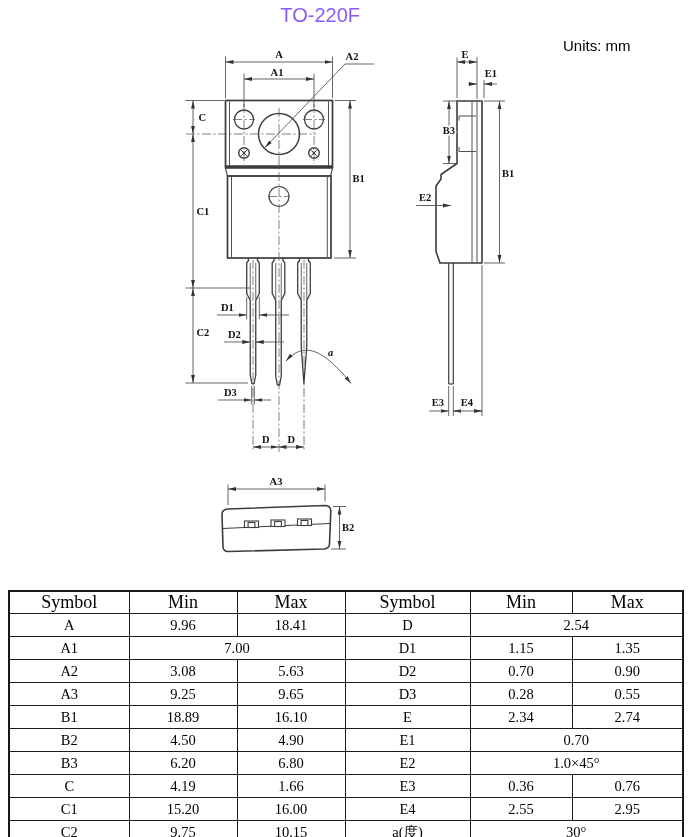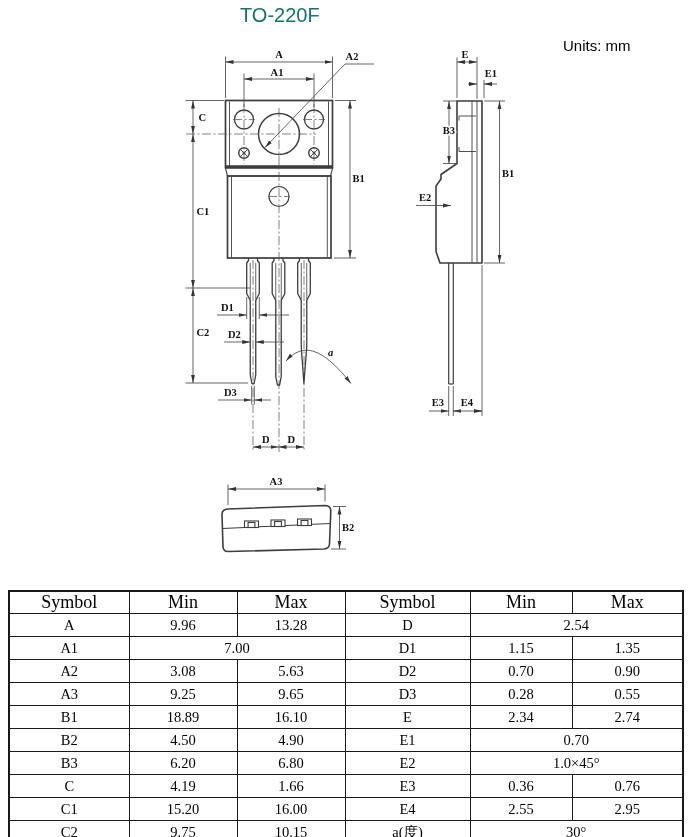--- a/index.html
+++ b/index.html
@@ -5,21 +5,21 @@
   html,body { margin:0; padding:0; }
   body {
     width:690px; height:837px;
     background:#ffffff;
     position:relative;
     font-family:"Liberation Sans", sans-serif;
     color:#111;
   }
   .page-title {
     position:absolute; left:240px; top:4px; width:120px;
-    text-align:left; font-size:20px; color:#0f766e;
+    text-align:right; font-size:20px; color:#8b5cf6;
   }
   .units-label {
     position:absolute; left:563px; top:37px;
     font-size:15px; color:#000;text-align:center;
   }
   .drawing-svg { position:absolute; left:0; top:0; }
 
   
   .geo   { stroke:#3d3d3d; fill:none; }
   .geow  { stroke:#3d3d3d; fill:#ffffff; }
@@ -282,21 +282,21 @@
         <th>Max</th>
         <th>Symbol</th>
         <th>Min</th>
         <th>Max</th>
       </tr>
     </thead>
     <tbody>
       <tr>
         <td class="sym-b">A</td>
         <td>9.96</td>
-        <td>13.28</td>
+        <td>18.41</td>
         <td class="sym-b">D</td>
         <td colspan="2">2.54</td>
       </tr>
       <tr>
         <td class="sym-b">A1</td>
         <td colspan="2">7.00</td>
         <td class="sym-b">D1</td>
         <td>1.15</td>
         <td>1.35</td>
       </tr>

